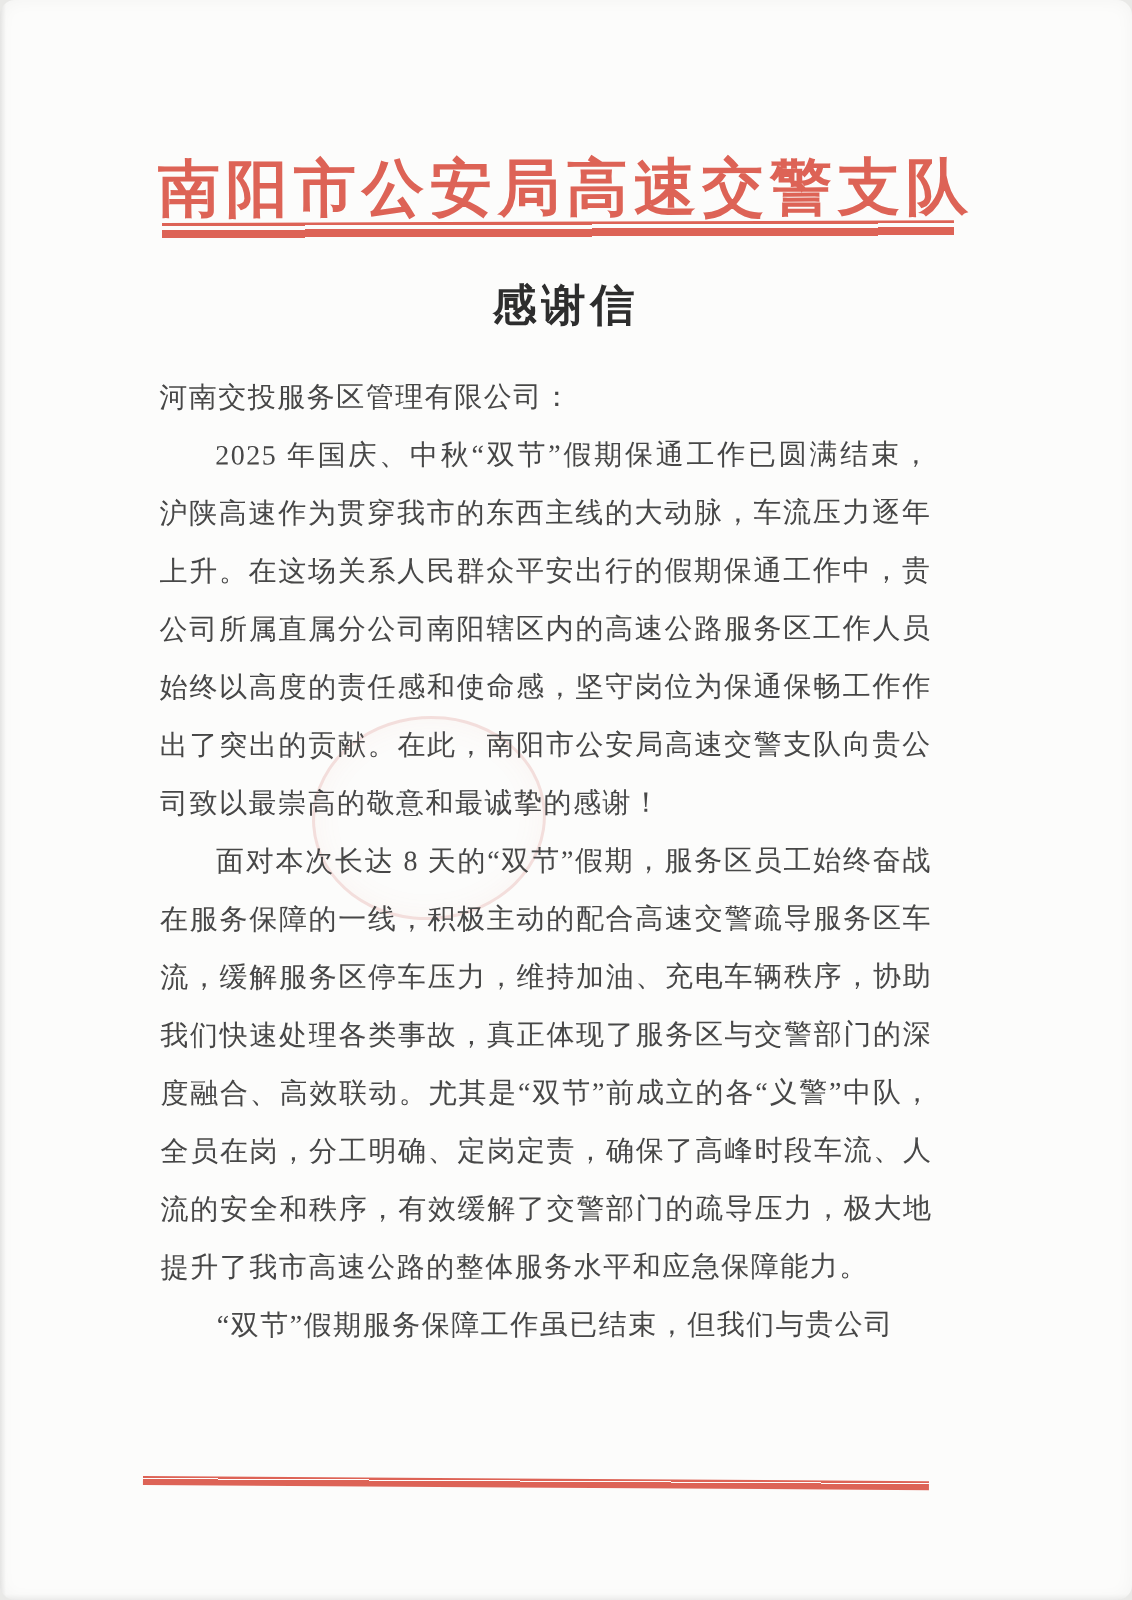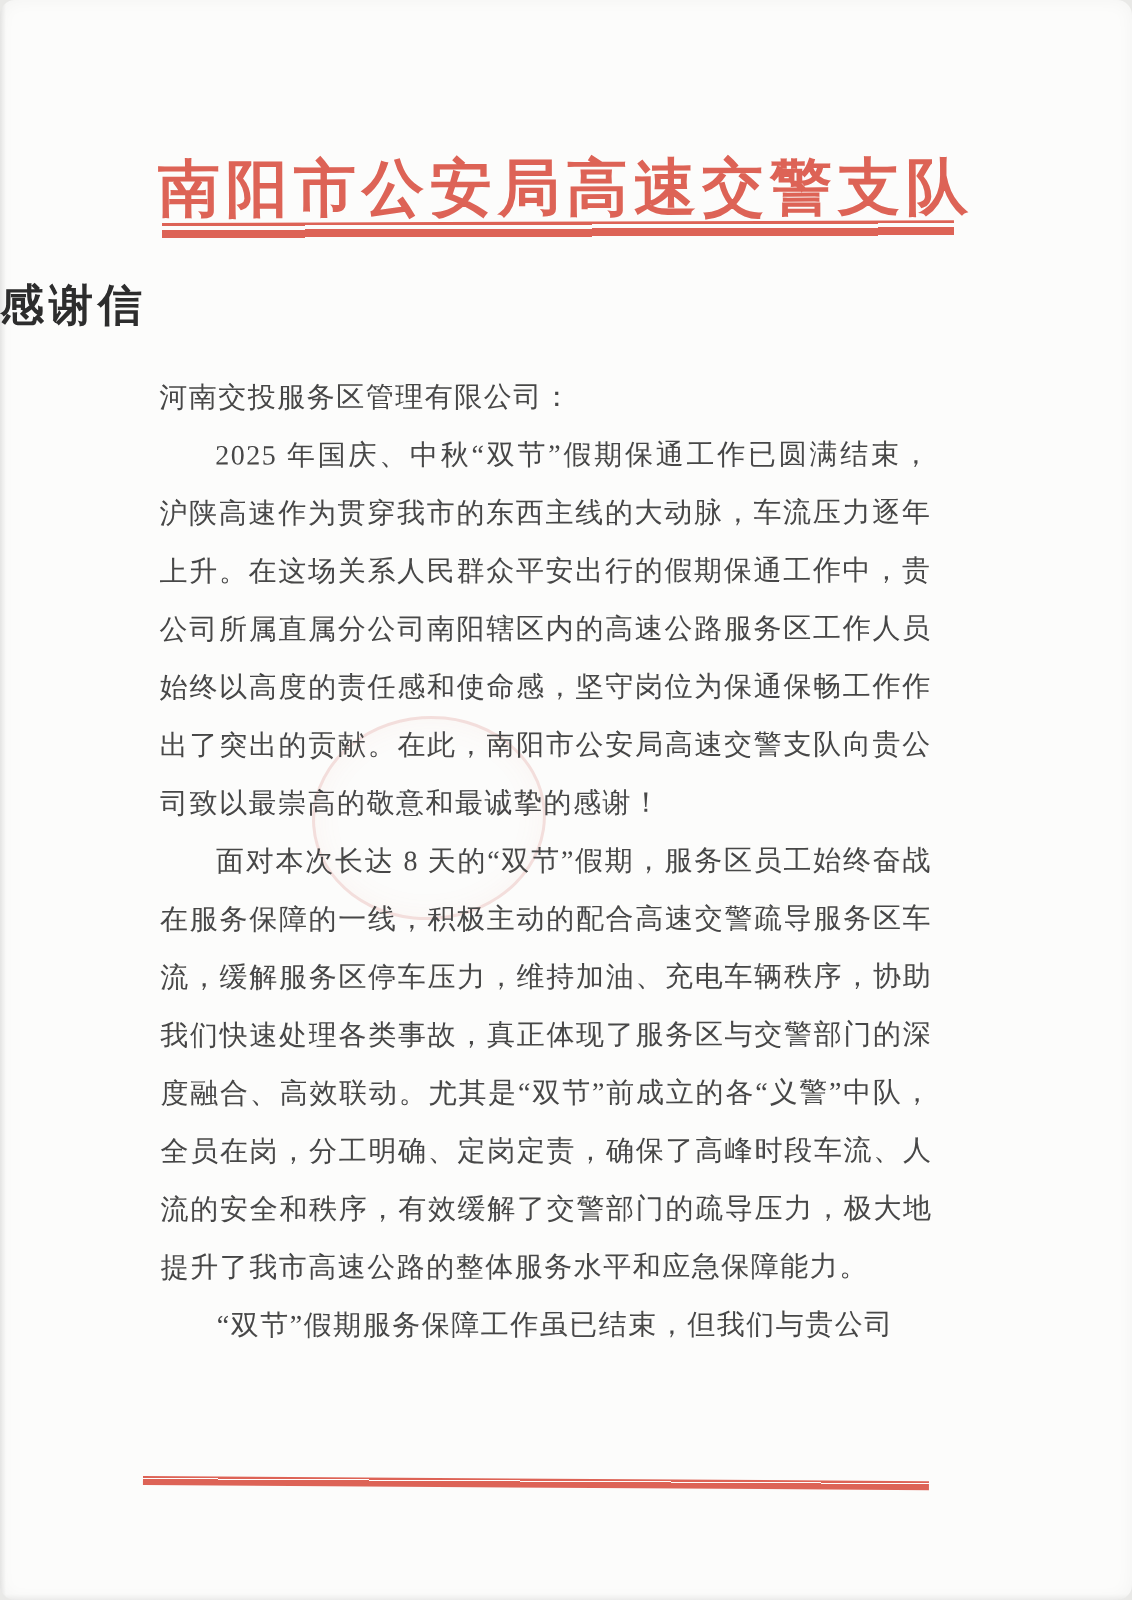--- a/index.html
+++ b/index.html
@@ -49,21 +49,21 @@
     transform: rotate(-0.2deg);
     transform-origin: left center;
   }
   
   .doc-title {
     position: absolute;
     top: 276px;
     left: 0;
     width: 100%;
     margin: 0;
-    text-align: left;
+    text-align: center;
     font-size: 44px;
     font-weight: 700;
     letter-spacing: 5px;
     color: #2d2d2d;
   }
   
   .stamp {
     position: absolute;
     left: 312px;
     top: 716px;

